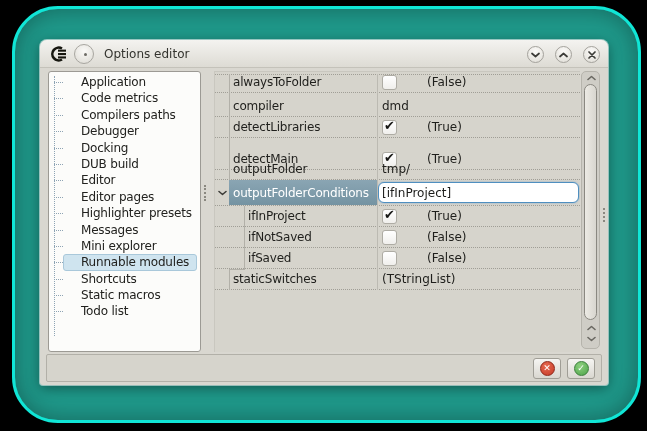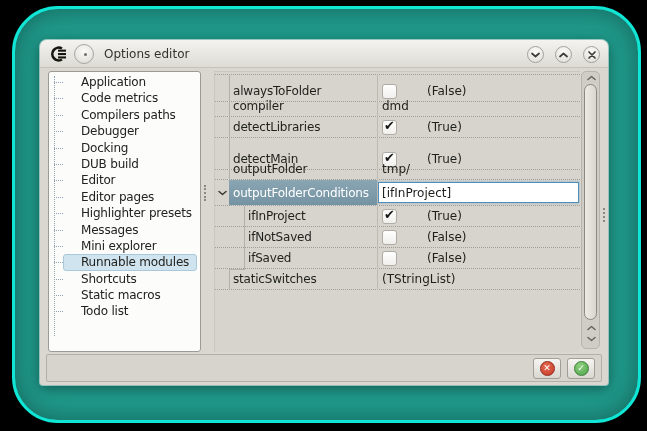--- a/index.html
+++ b/index.html
@@ -99,21 +99,21 @@
     background:linear-gradient(#ffffff,#f0efec);border:1px solid #aeaca4;
     margin-left:4px;position:relative;flex:0 0 auto;
   }
   .checkbox .mark{
     position:absolute;left:1px;top:-3px;font-size:13px;font-weight:bold;color:#161614;
   }
   .val-text{margin-left:6px;white-space:nowrap;}
   .val-plain{margin-left:4px;white-space:nowrap;}
   .g-editor{
     position:absolute;left:163px;top:2px;width:201px;height:21px;box-sizing:border-box;
-    background:#fff;border:1px solid var(--focus-blue,#4f8fc0);border-radius:0;
+    background:#fff;border:1px solid var(--focus-blue,#4f8fc0);border-radius:6px;
     font-family:"DejaVu Sans","Liberation Sans",sans-serif;font-size:12px;color:#1c1c1a;
     padding:0 16px 0 3px;outline:none;box-shadow:0 0 2px rgba(70,140,200,.6);
   }
   .expander{position:absolute;left:1px;top:0;bottom:0;width:13px;display:flex;align-items:center;justify-content:center;}
   .vseg{position:absolute;border-left:1px solid #b2b0a8;}
   .hseg{position:absolute;border-top:1px solid #b2b0a8;}
   .vdivider{position:absolute;left:162px;top:2px;height:216px;border-left:1px solid #bcbab2;}
 
   
   .scrollbar{
@@ -202,21 +202,21 @@
         <div class="sb-item"><div class="stub"></div><span class="lbl">Todo list</span></div>
       </div>
   </div>
 
   <div class="grip"></div>
   <div class="grip2"></div>
 
   <div class="grid">
     <div class="g-top-dotted"></div>
     <div id="grid-rows">
-        <div class="g-row" style="top: 9px; height: 21px; text-decoration: underline;">
+        <div class="g-row" style="top: 0; height: 21px; text-decoration: underline;">
           <div class="g-name">alwaysToFolder</div>
           <div class="g-value">
             <div class="checkbox"></div>
             <span class="val-text">(False)</span>
           </div>
         </div>
         <div class="g-row" style="top: 24px; height: 21px;">
           <div class="g-name">compiler</div>
           <div class="g-value">
             <span class="val-plain">dmd</span>

